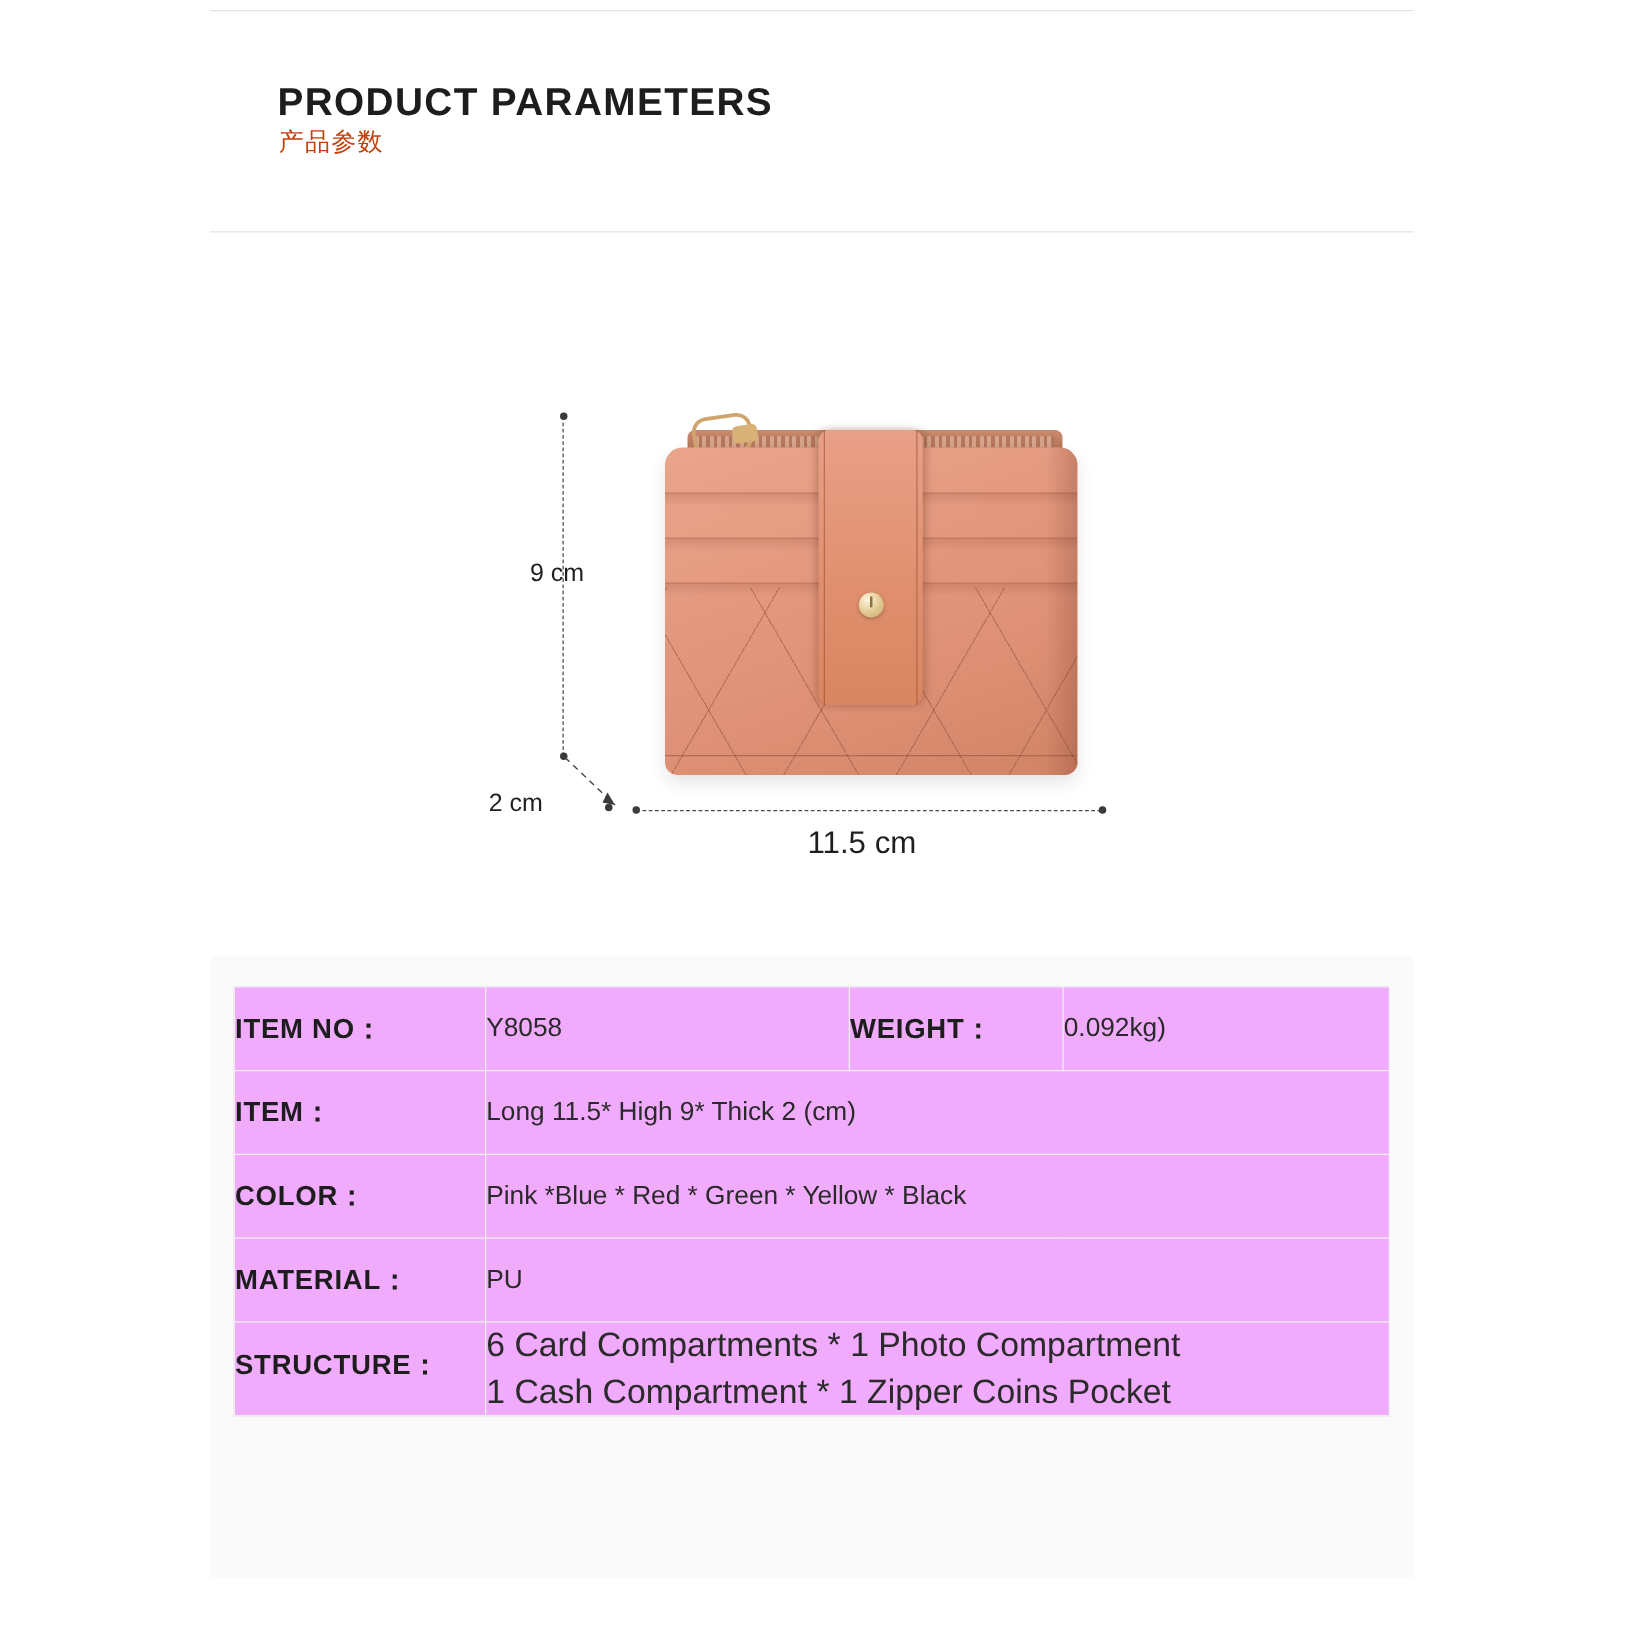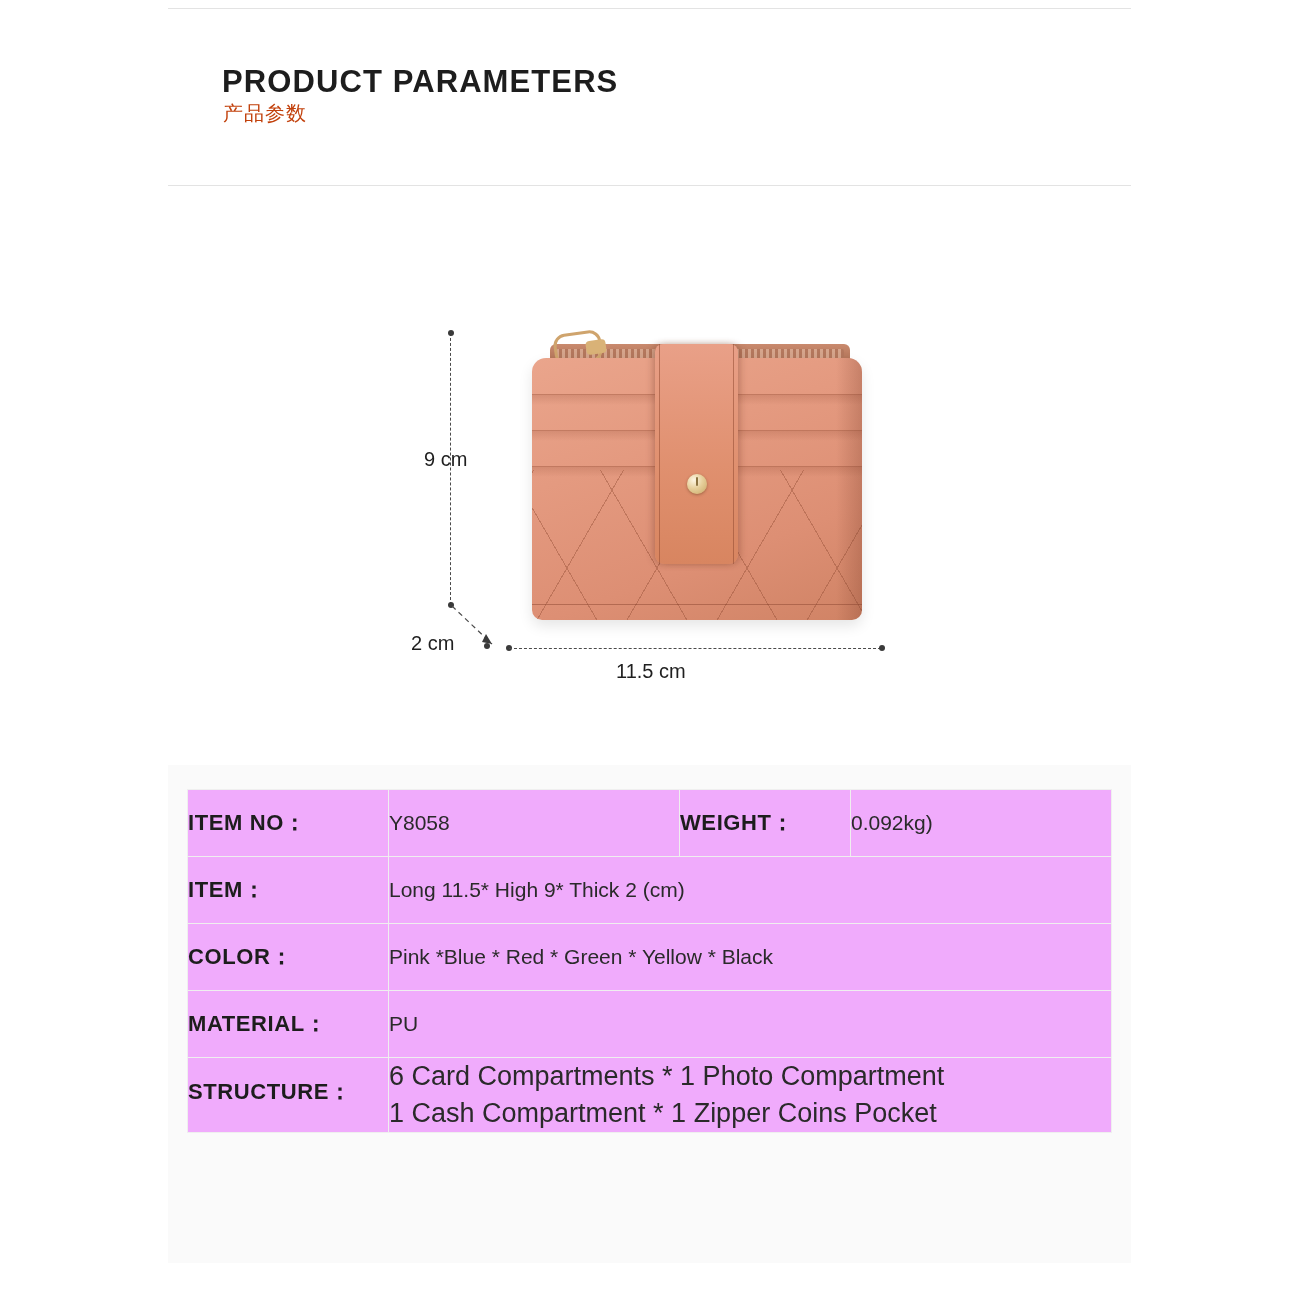--- a/index.html
+++ b/index.html
@@ -263,27 +263,26 @@
     white-space: nowrap;
     text-align: right;
   }
   .label-2cm {
     position: absolute;
     left: 391px;
     top: 632px;
     font-size: 20px;
     color: #1f1f1f;
     white-space: nowrap;
-    margin-left: 20px;
   }
   .label-115cm {
     position: absolute;
-    left: 616px;
+    left: 646px;
     top: 660px;
-    font-size: 20px;
+    font-size: 25px;
     color: #1f1f1f;
     white-space: nowrap;
   }
 
   
   .table-wrap {
     position: absolute;
     left: 168px;
     top: 765px;
     width: 963px;

